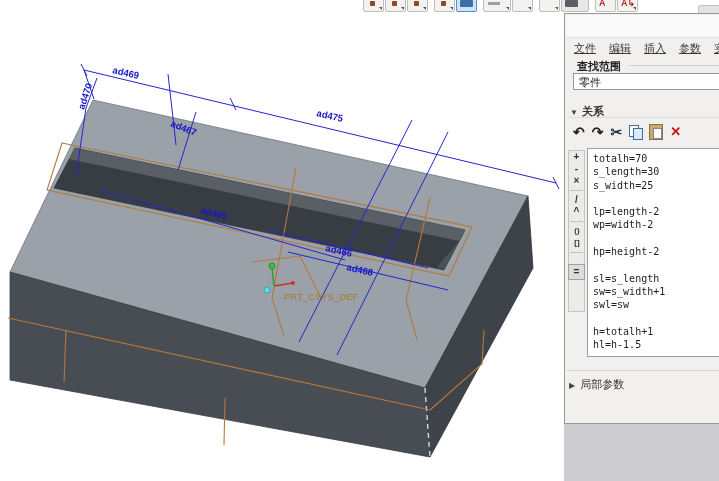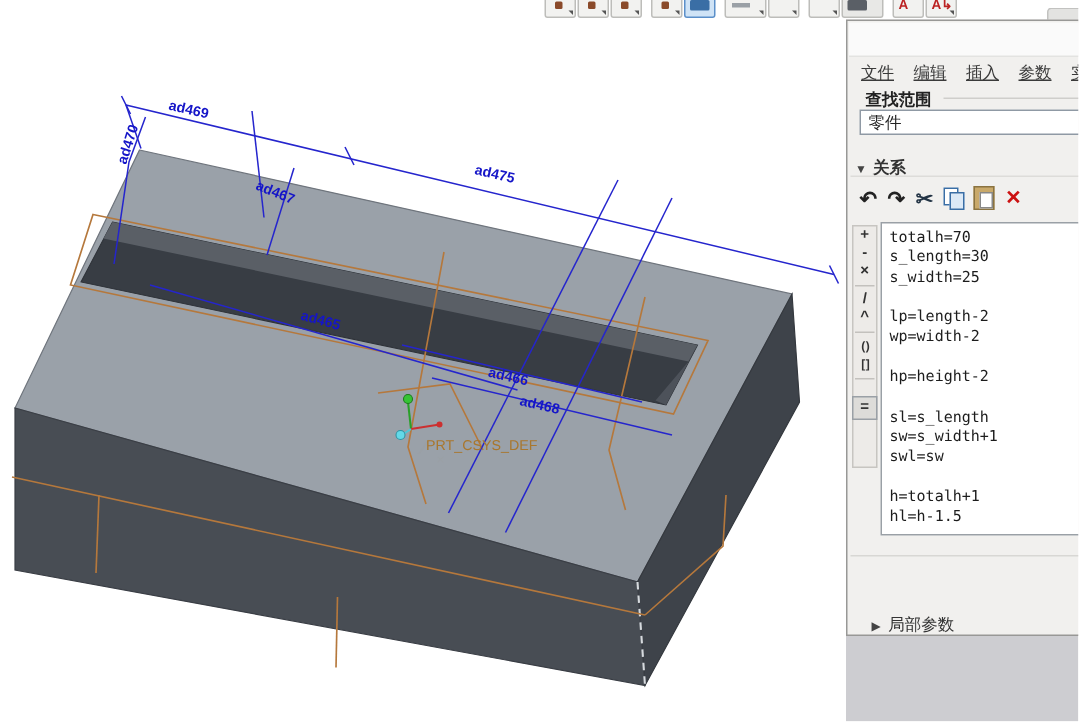--- a/index.html
+++ b/index.html
@@ -53,21 +53,21 @@
   .op.small{font-size:8px;letter-spacing:-1px;}
   .op-div{width:13px;border-top:1px solid #c3c1bd;margin:3px 0;}
   .op.pressed{border:1px solid #9aa0a6;background:#dddcd9;height:14px;line-height:13px;margin-top:8px;}
 
   #rel-code{position:absolute;left:22px;top:134px;right:0;height:209px;background:#ffffff;
             border:1px solid #9aa0a6;box-sizing:border-box;resize:none;overflow:hidden;
             font-family:"DejaVu Sans Mono",monospace;font-size:10px;line-height:13.3px;
             color:#1c1c1c;padding:3px 0 0 5px;white-space:pre;}
 
   #lp-hline{position:absolute;left:2px;top:356px;right:0;border-top:1px solid #d8d7d4;}
-  #lp-header{position:absolute;left:16px;top:363px;font-size:11px;color:#333;margin-top:32px;}
+  #lp-header{position:absolute;left:4px;top:363px;font-size:11px;color:#333;}
   #lp-header .tri{font-size:8px;color:#444;margin-right:5px;}
 
   #below-dialog{position:absolute;left:564px;top:424px;width:155px;height:57px;background:#cdcdd1;}
 
   svg text{font-family:"Liberation Sans",sans-serif;}
   .dimlabel{fill:#1515c8;font-size:9.5px;font-weight:bold;}
   .csyslabel{fill:#a9772e;font-size:9.5px;}
 </style>
 </head>
 <body>

